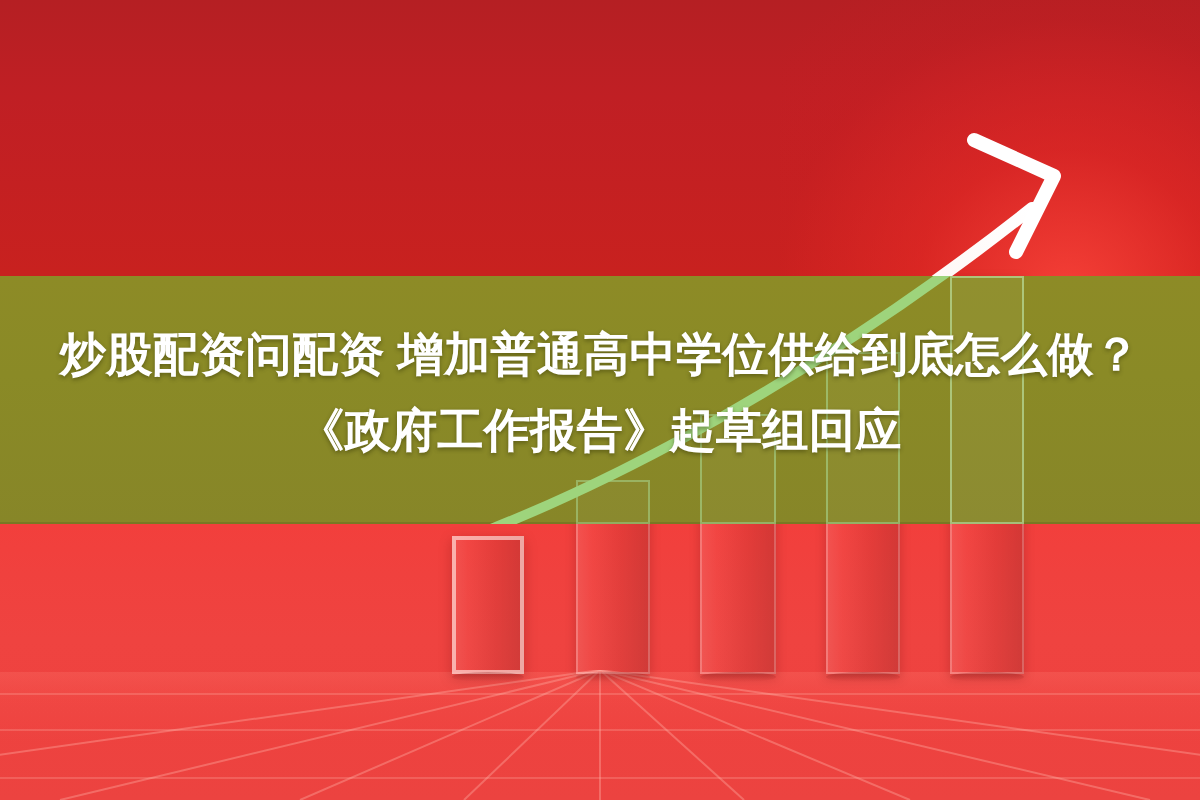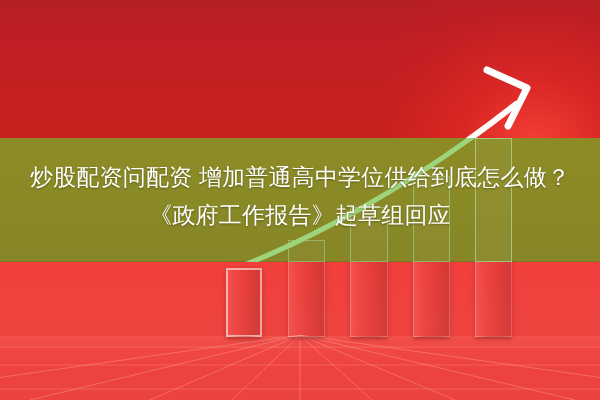--- a/index.html
+++ b/index.html
@@ -135,21 +135,21 @@
 
   
   .headline {
     position: absolute;
     left: 0;
     top: 158px;
     width: 600px;
     text-align: center;
     color: #ffffff;
     font-size: 23px;
-    font-weight: normal;
+    font-weight: bold;
     line-height: 38px;
     letter-spacing: 0.2px;
     text-shadow: 0 1px 2px rgba(40,40,0,0.45);
     padding: 0 24px;
     box-sizing: border-box;
     white-space: pre-line;
   }
 </style>
 </head>
 <body>

